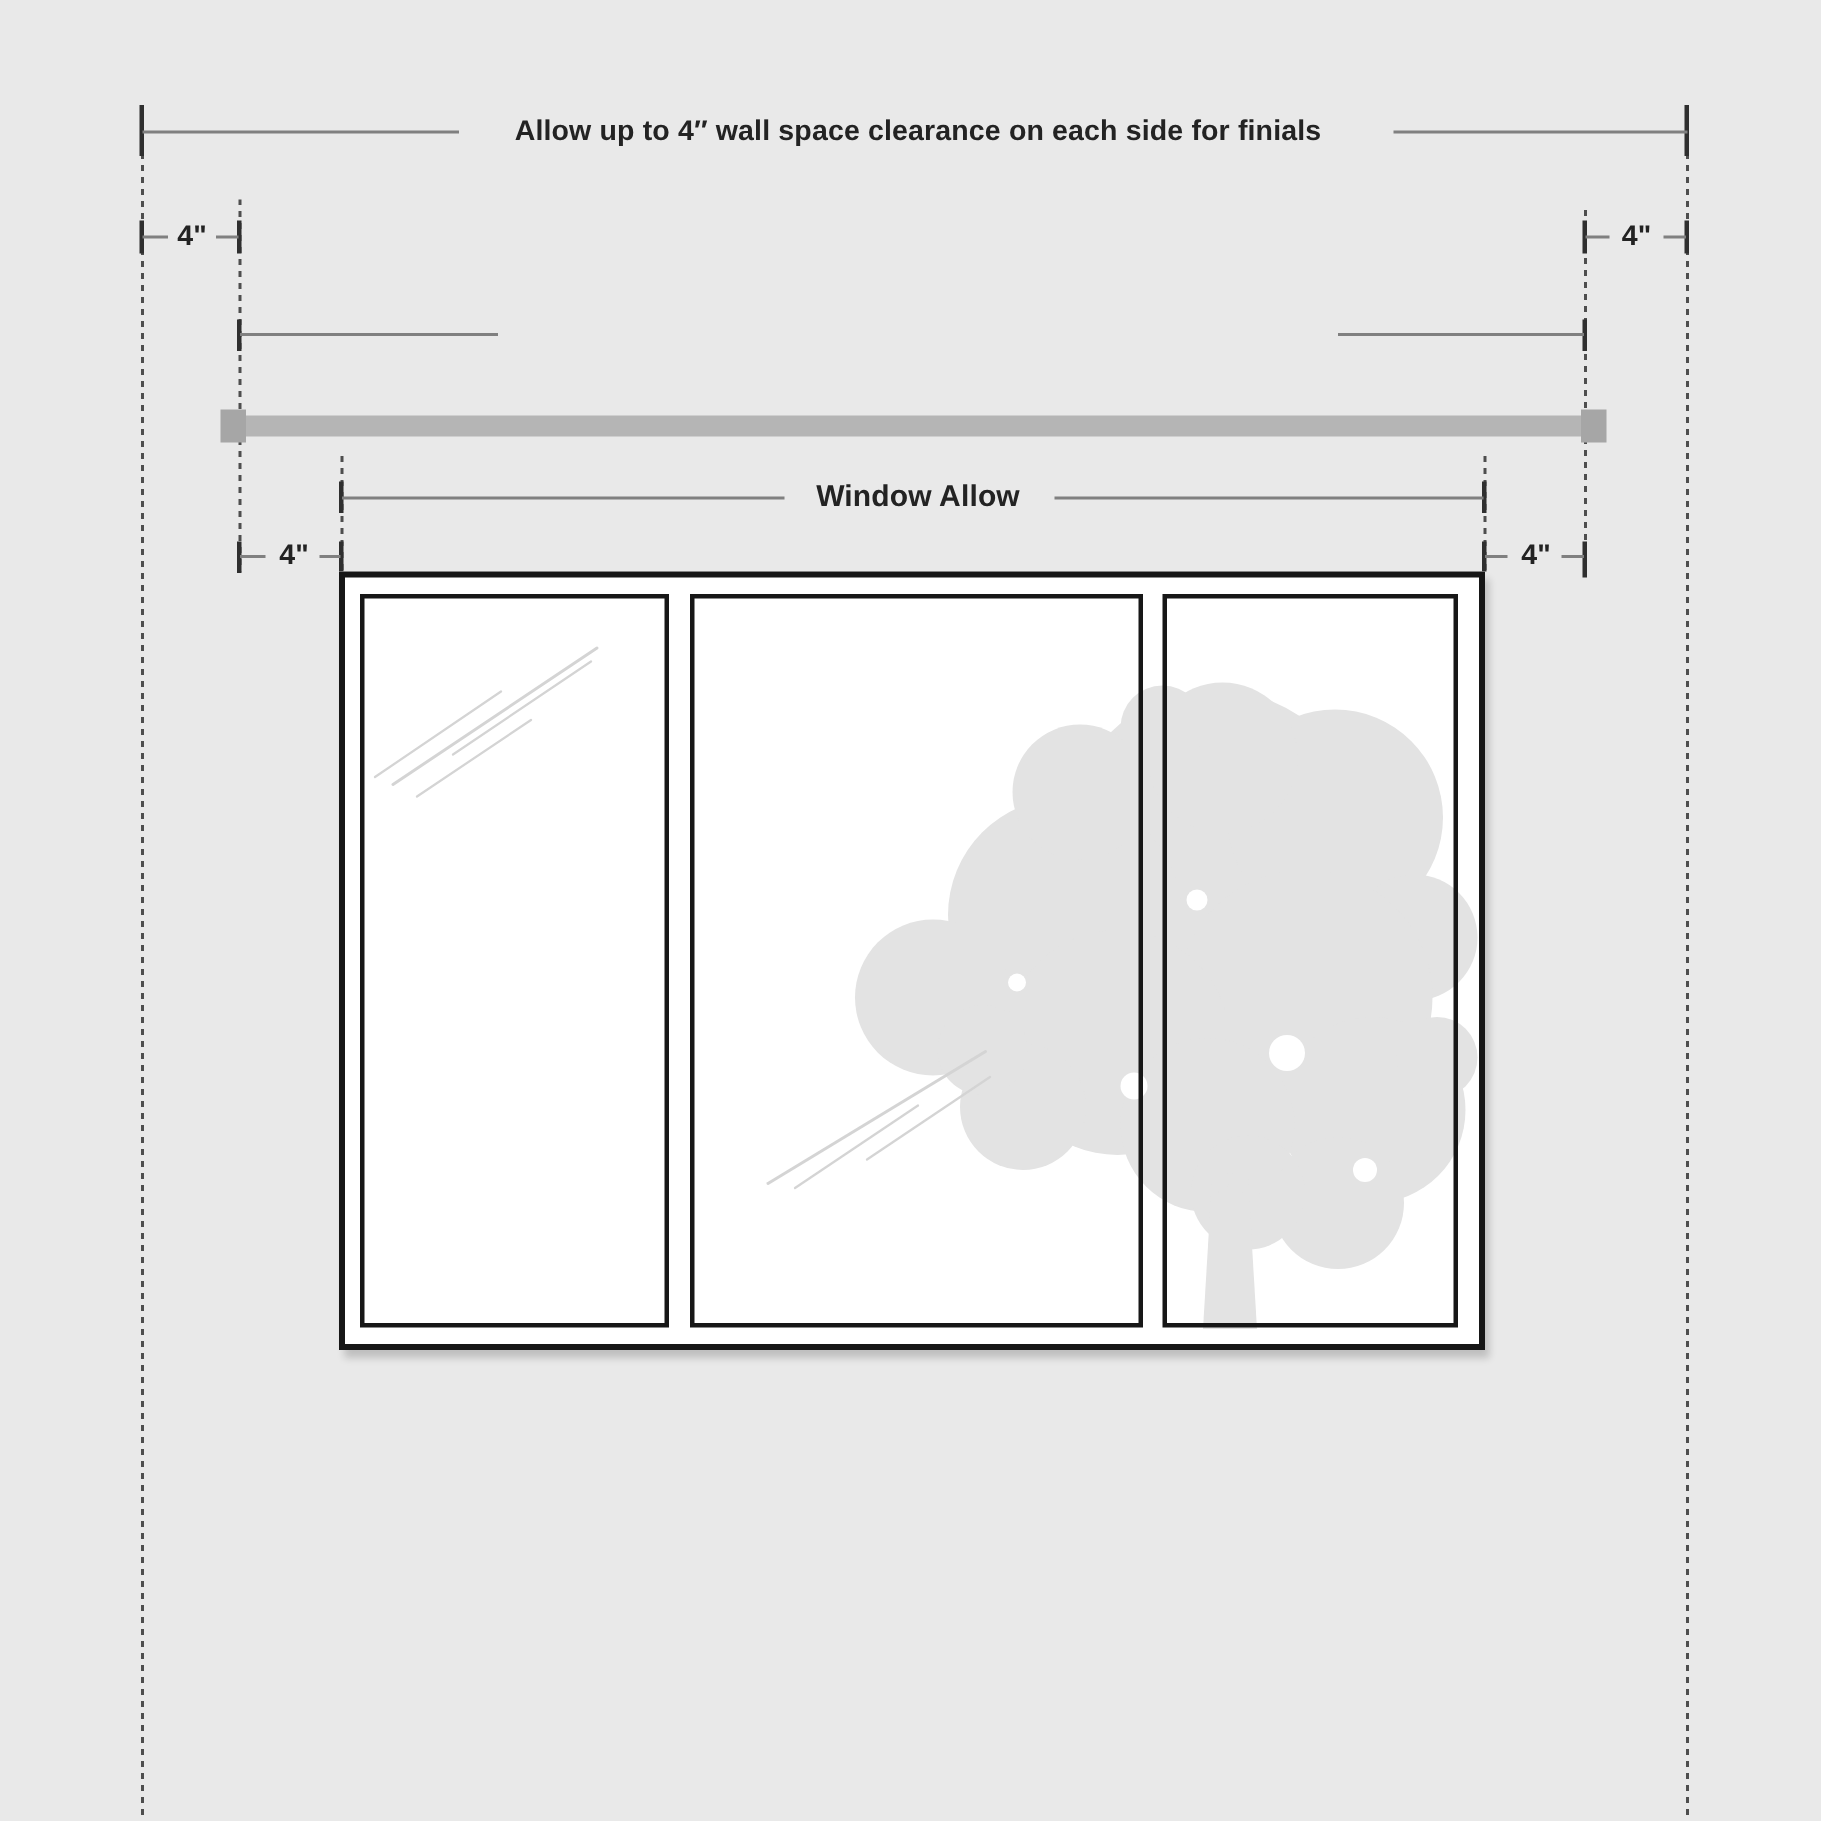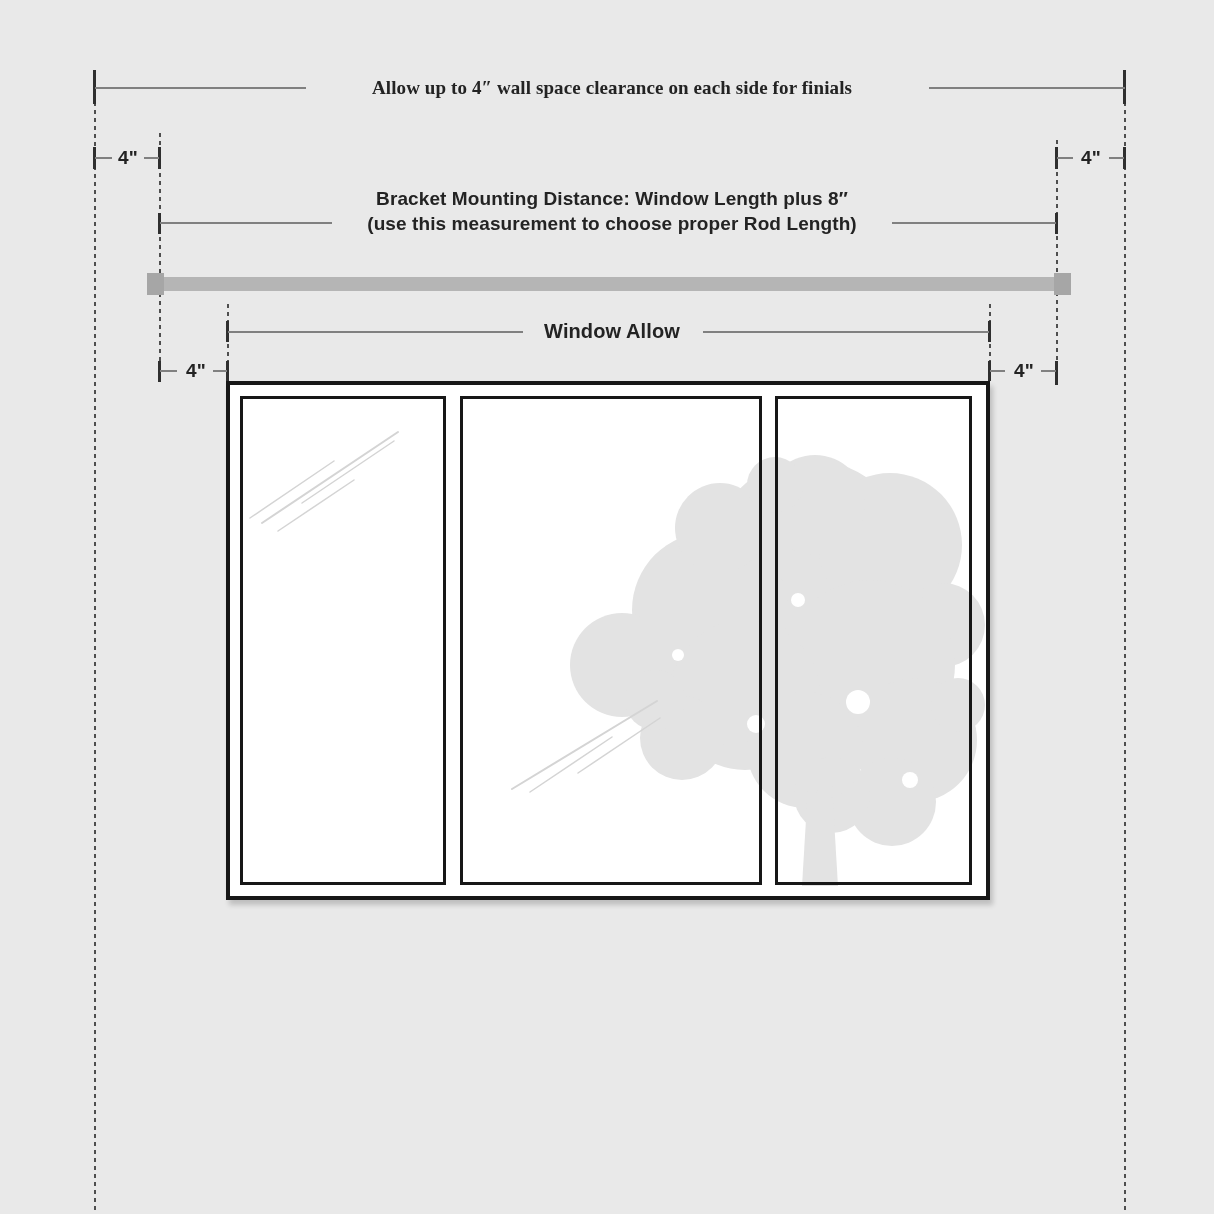--- a/index.html
+++ b/index.html
@@ -46,38 +46,34 @@
   <div class="vdash" style="left:1124px;top:70px;height:1144px;"></div>
   <div class="vdash" style="left:159px;top:133px;height:248px;"></div>
   <div class="vdash" style="left:1056px;top:140px;height:245px;"></div>
   <div class="vdash" style="left:227px;top:304px;height:77px;"></div>
   <div class="vdash" style="left:989px;top:304px;height:77px;"></div>
 
   <div class="tick" style="left:93px;top:70px;height:34px;"></div>
   <div class="tick" style="left:1123px;top:70px;height:34px;"></div>
   <div class="hline" style="left:95px;top:87px;width:211px;"></div>
   <div class="hline" style="left:929px;top:87px;width:196px;"></div>
-  <div class="lbl" style="left:300px;top:77px;width:624px;font-family:Liberation Serif, serif;">Allow up to 4″ wall space clearance on each side for finials</div>
+  <div class="lbl" style="left:300px;top:77px;width:624px;">Allow up to 4″ wall space clearance on each side for finials</div>
 
   <div class="tick" style="left:93px;top:147px;height:22px;"></div>
   <div class="tick" style="left:158px;top:147px;height:22px;"></div>
   <div class="hline" style="left:95px;top:157px;width:17px;"></div>
   <div class="hline" style="left:144px;top:157px;width:15px;"></div>
   <div class="lbl" style="left:108px;top:147px;width:40px;">4"</div>
 
   <div class="tick" style="left:1055px;top:147px;height:22px;"></div>
   <div class="tick" style="left:1123px;top:147px;height:22px;"></div>
   <div class="hline" style="left:1057px;top:157px;width:16px;"></div>
   <div class="hline" style="left:1109px;top:157px;width:15px;"></div>
   <div class="lbl" style="left:1071px;top:147px;width:40px;">4"</div>
 
-  <div class="lbl two-line" style="left:312px;top:186px;width:600px;">
-    <div>Bracket Mounting Distance: Window Length plus 8″</div>
-    <div>(use this measurement to choose proper Rod Length)</div>
-  </div>
   <div class="tick" style="left:158px;top:213px;height:21px;"></div>
   <div class="tick" style="left:1055px;top:213px;height:21px;"></div>
   <div class="hline" style="left:160px;top:222px;width:172px;"></div>
   <div class="hline" style="left:892px;top:222px;width:164px;"></div>
 
   <div class="rod-bar" style="left:162px;top:277px;width:894px;height:14px;"></div>
   <div class="rod-cap" style="left:147px;top:273px;width:17px;height:22px;"></div>
   <div class="rod-cap" style="left:1054px;top:273px;width:17px;height:22px;"></div>
 
   <div class="tick" style="left:226px;top:321px;height:21px;"></div>

